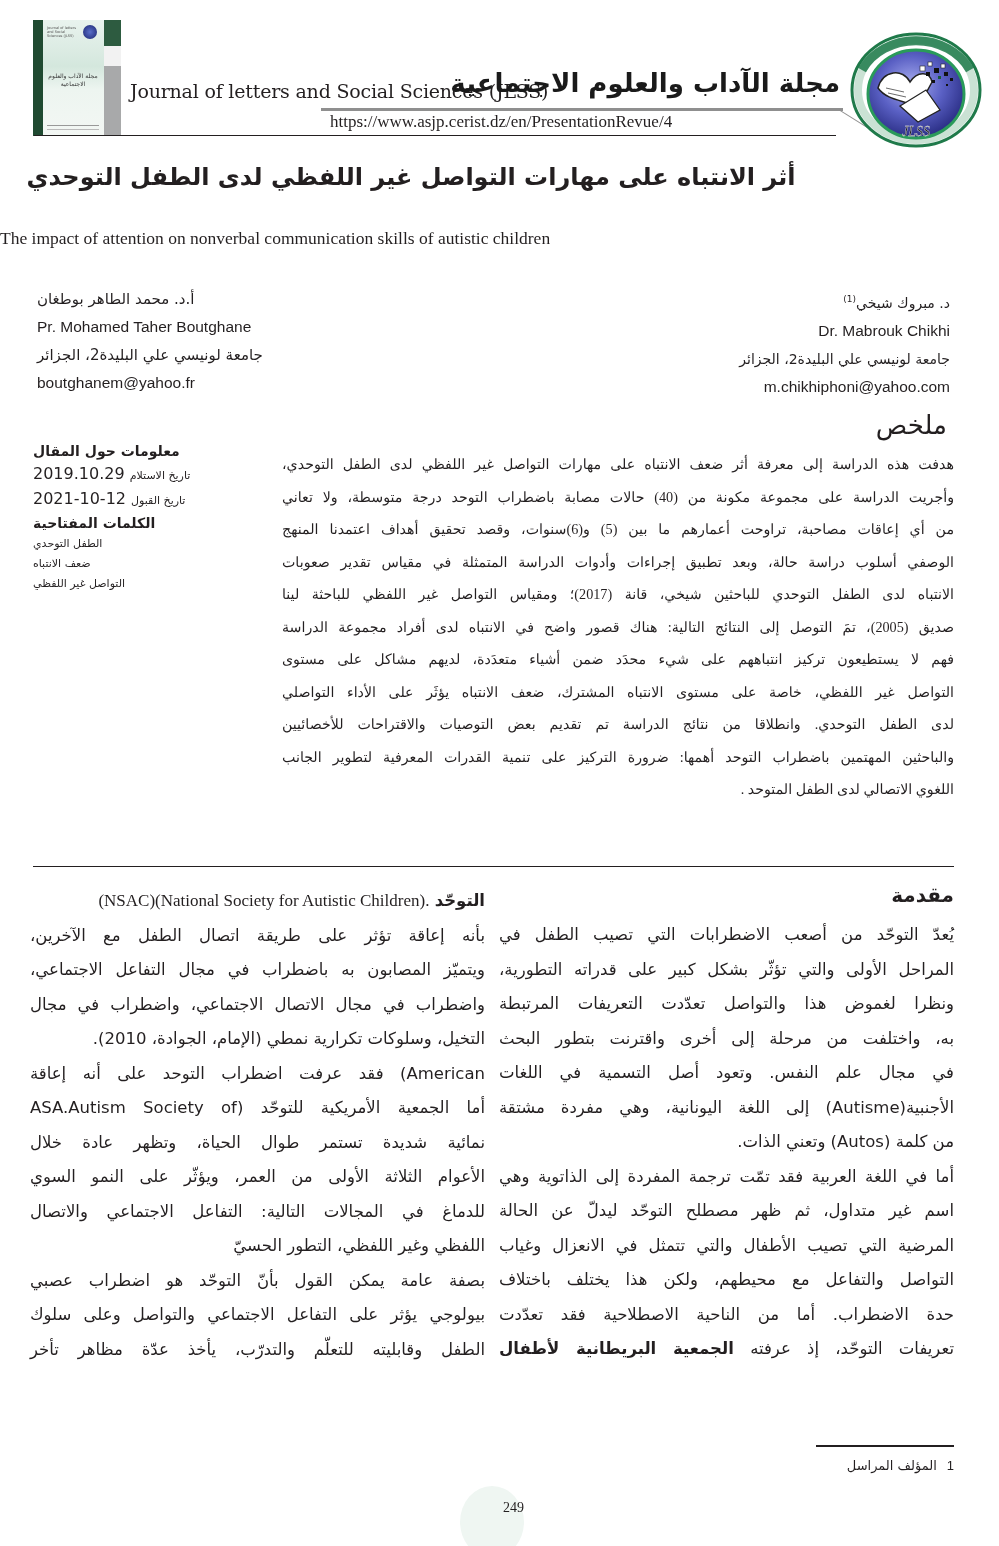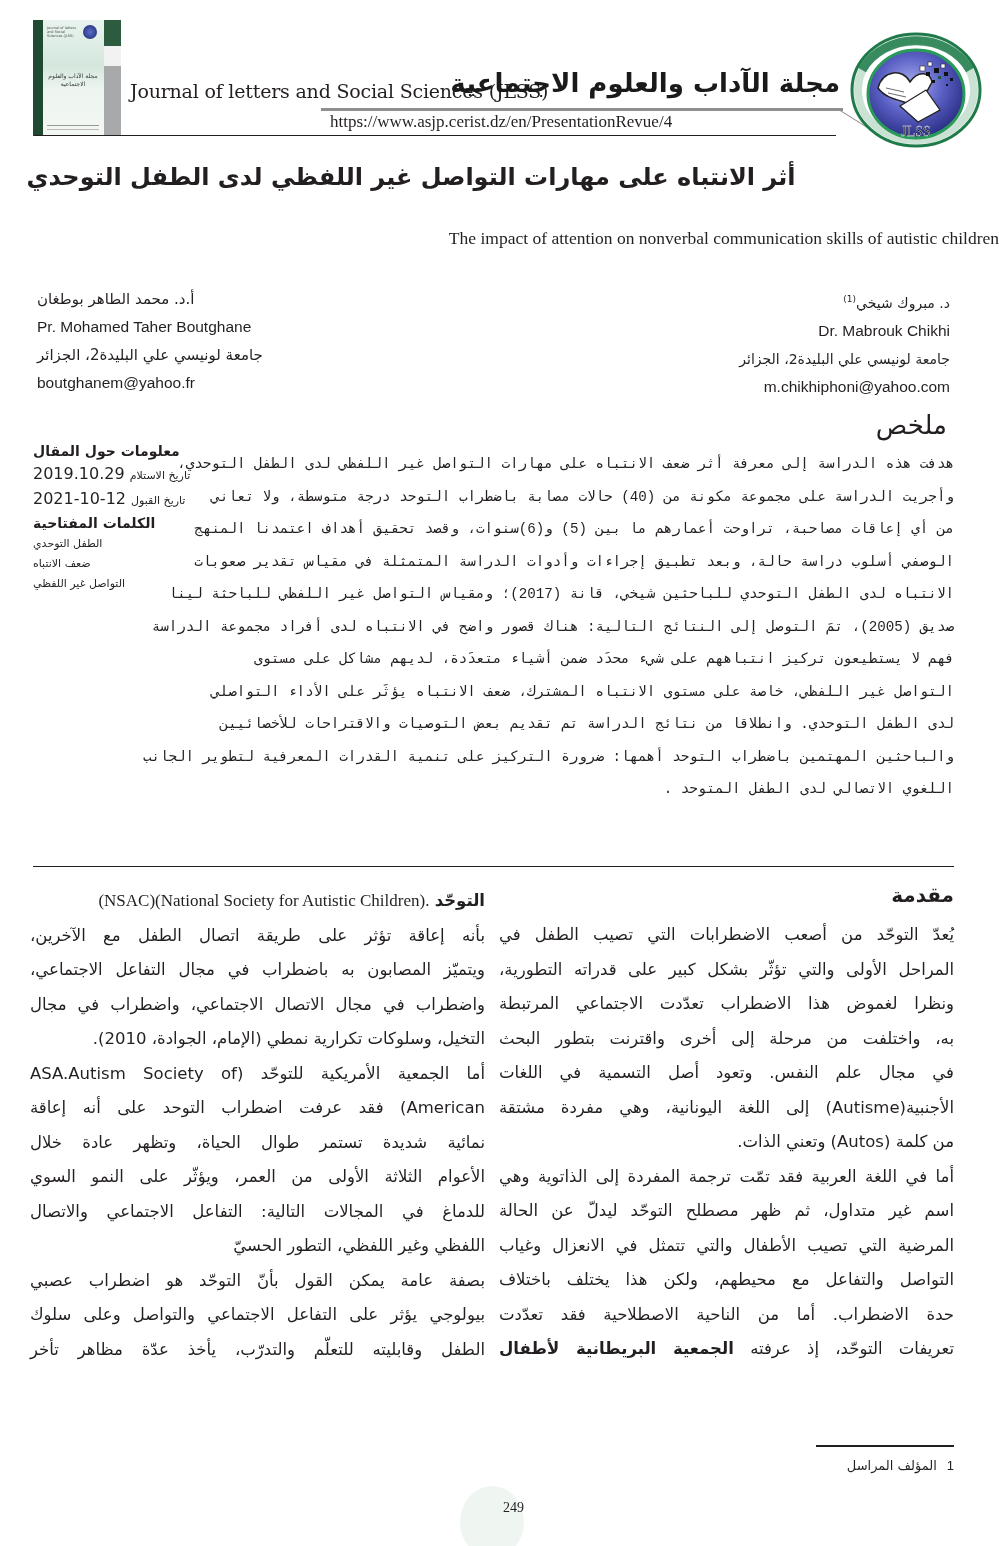--- a/index.html
+++ b/index.html
@@ -51,31 +51,31 @@
     }
     .journal-url {
       position: absolute; left: 330px; top: 112px; font-family: "Liberation Serif", serif;
       font-size: 17px; color: #231f20; white-space: nowrap;
     }
     .rule-black {
       position: absolute; left: 34px; top: 135px; width: 802px; height: 1px; background: #231f20;
     }
 
     .logo {
-      position: absolute; left: 848px; top: 30px; width: 136px; height: 118px;
+      position: absolute; left: 848px; top: 30px; width: 136px; height: 118px; font-style: italic;
     }
 
     
     .title-ar {
       position: absolute; left: 0; width: 822px; top: 163px; text-align: center;
       direction: rtl; font-size: 24px; font-weight: bold; color: #231f20;
       font-family: "DejaVu Sans", sans-serif;
     }
     .title-en {
-      position: absolute; left: 0; width: 999px; top: 228px; text-align: right;
+      position: absolute; left: 0; width: 999px; top: 228px; text-align: left;
       font-family: "Liberation Serif", serif; font-size: 17.5px; color: #231f20;
     }
 
     
     .author { position: absolute; top: 285px; font-size: 15px; line-height: 28px; color: #231f20; }
     .author-left { left: 37px; width: 260px; }
     .author-right { right: 49px; width: 300px; text-align: right; }
     .author .ar { direction: rtl; font-family: "DejaVu Sans", sans-serif; font-size: 14px; }
     .author .en { font-family: "Liberation Sans", sans-serif; font-size: 15.5px; }
     .author-left .ar-line { display: block; text-align: left; }
@@ -91,21 +91,21 @@
     .info .date .lbl { font-size: 11px; }
     .info .kw { font-size: 11px; line-height: 20px; }
 
     
     .abstract-head {
       position: absolute; right: 52px; top: 410px; direction: rtl; font-weight: normal; font-size: 26px;
       font-family: "DejaVu Sans", sans-serif;
     }
     .abstract {
       position: absolute; right: 45px; top: 448px; width: 672px; direction: rtl; text-align: justify;
-      text-align-last: right; font-size: 14.2px; line-height: 32.5px; font-family: Liberation Mono, monospace;
+      text-align-last: right; font-size: 14.2px; line-height: 32.5px; font-family: Liberation Serif, serif;
     }
     .abstract .ln { display: block; white-space: nowrap; text-align: justify; text-align-last: justify; height: 32.5px; }
     .abstract .ln.last { text-align-last: right; }
 
     .rule-divider { position: absolute; left: 33px; top: 866px; width: 921px; height: 1px; background: #231f20; }
 
     
     .col { position: absolute; top: 880px; width: 455px; direction: rtl; font-family: "DejaVu Sans", sans-serif; }
     .col-right { right: 45px; }
     .col-left { left: 30px; top: 884px; }
@@ -237,41 +237,41 @@
   <span class="ln">والباحثين المهتمين باضطراب التوحد أهمها: ضرورة التركيز على تنمية القدرات المعرفية لتطوير الجانب</span>
   <span class="ln last">اللغوي الاتصالي لدى الطفل المتوحد .</span>
 </div>
 
 <div class="rule-divider"></div>
 
 <div class="col col-right">
   <div class="heading">مقدمة</div>
   <span class="ln">يُعدّ التوحّد من أصعب الاضطرابات التي تصيب الطفل في</span>
   <span class="ln">المراحل الأولى والتي تؤثّر بشكل كبير على قدراته التطورية،</span>
-  <span class="ln">ونظرا لغموض هذا الاضطراب تعدّدت الاجتماعي المرتبطة</span>
+  <span class="ln">ونظرا لغموض هذا والتواصل تعدّدت التعريفات المرتبطة</span>
   <span class="ln">به، واختلفت من مرحلة إلى أخرى واقترنت بتطور البحث</span>
   <span class="ln">في مجال علم النفس. وتعود أصل التسمية في اللغات</span>
   <span class="ln">الأجنبية(Autisme) إلى اللغة اليونانية، وهي مفردة مشتقة</span>
   <span class="ln end">من كلمة (Autos) وتعني الذات.</span>
   <span class="ln">أما في اللغة العربية فقد تمّت ترجمة المفردة إلى الذاتوية وهي</span>
   <span class="ln">اسم غير متداول، ثم ظهر مصطلح التوحّد ليدلّ عن الحالة</span>
   <span class="ln">المرضية التي تصيب الأطفال والتي تتمثل في الانعزال وغياب</span>
   <span class="ln">التواصل والتفاعل مع محيطهم، ولكن هذا يختلف باختلاف</span>
   <span class="ln">حدة الاضطراب. أما من الناحية الاصطلاحية فقد تعدّدت</span>
   <span class="ln"><span>تعريفات التوحّد، إذ عرفته</span> <b>الجمعية البريطانية لأطفال</b></span>
 </div>
 
 <div class="col col-left">
   <span class="ln end"><b>التوحّد</b> <span class="en" dir="ltr" style="unicode-bidi:isolate">(NSAC)(National Society for Autistic Children).</span></span>
   <span class="ln">بأنه إعاقة تؤثر على طريقة اتصال الطفل مع الآخرين،</span>
   <span class="ln">ويتميّز المصابون به باضطراب في مجال التفاعل الاجتماعي،</span>
   <span class="ln">واضطراب في مجال الاتصال الاجتماعي، واضطراب في مجال</span>
   <span class="ln end">التخيل، وسلوكات تكرارية نمطي (الإمام، الجوادة، 2010).</span>
+  <span class="ln">American) فقد عرفت اضطراب التوحد على أنه إعاقة</span>
   <span class="ln">أما الجمعية الأمريكية للتوحّد (ASA.Autism Society of</span>
-  <span class="ln">American) فقد عرفت اضطراب التوحد على أنه إعاقة</span>
   <span class="ln">نمائية شديدة تستمر طوال الحياة، وتظهر عادة خلال</span>
   <span class="ln">الأعوام الثلاثة الأولى من العمر، ويؤثّر على النمو السوي</span>
   <span class="ln">للدماغ في المجالات التالية: التفاعل الاجتماعي والاتصال</span>
   <span class="ln end">اللفظي وغير اللفظي، التطور الحسيّ</span>
   <span class="ln">بصفة عامة يمكن القول بأنّ التوحّد هو اضطراب عصبي</span>
   <span class="ln">بيولوجي يؤثر على التفاعل الاجتماعي والتواصل وعلى سلوك</span>
   <span class="ln">الطفل وقابليته للتعلّم والتدرّب، يأخذ عدّة مظاهر تأخر</span>
 </div>
 
 <div class="fn-rule"></div>

